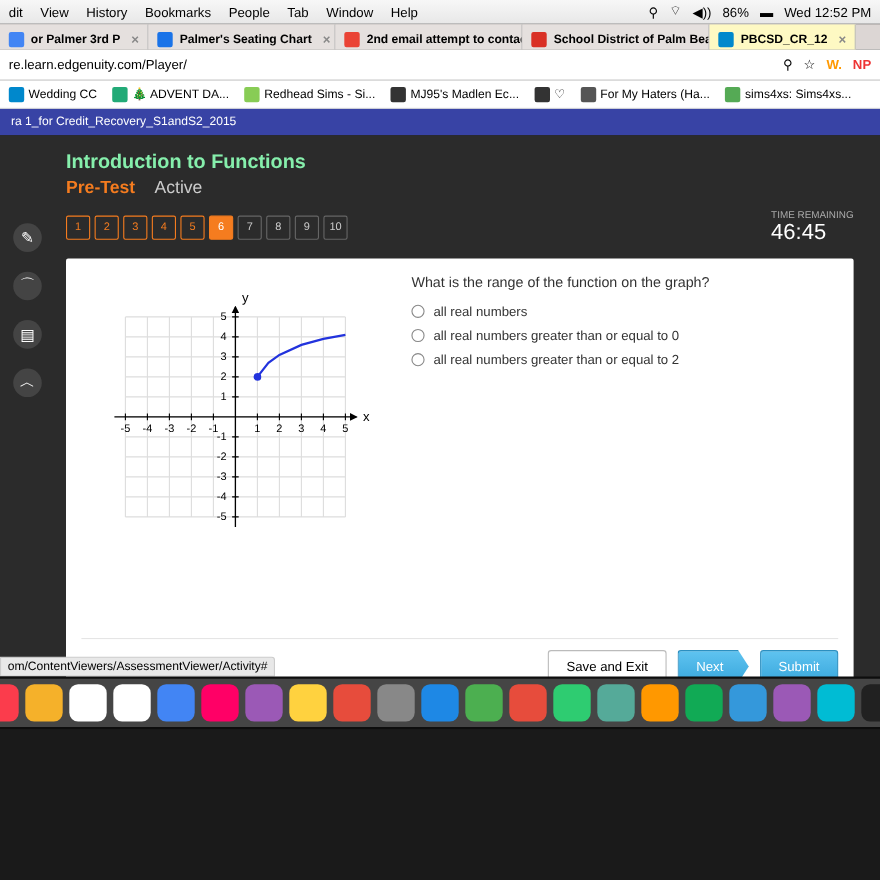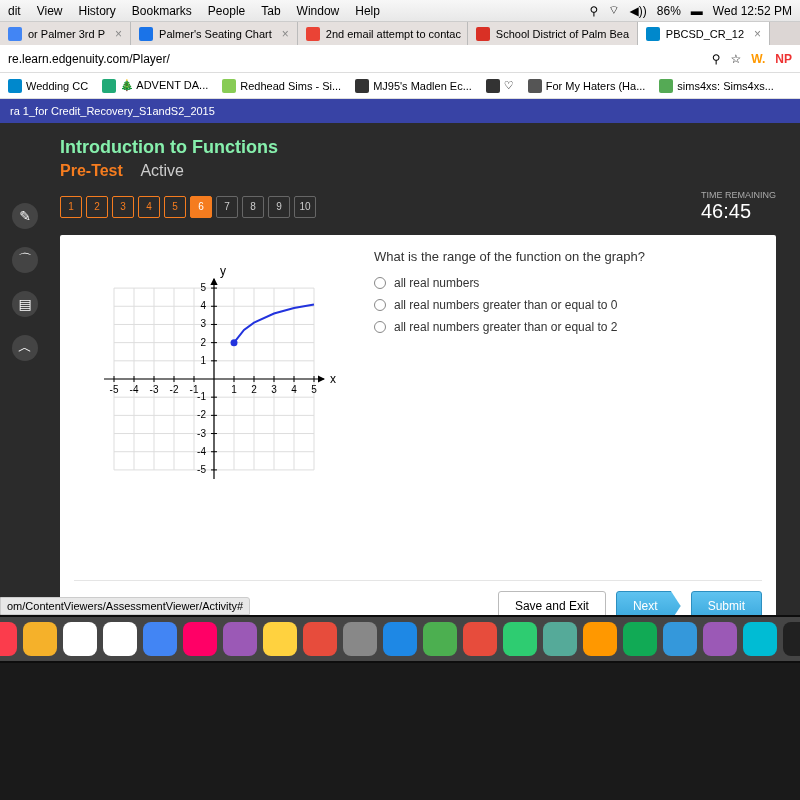--- a/index.html
+++ b/index.html
@@ -3,23 +3,23 @@
 <meta charset="utf-8">
 <style>
 * { margin: 0; padding: 0; box-sizing: border-box; font-family: -apple-system, BlinkMacSystemFont, "Segoe UI", Arial, sans-serif; }
 body { width: 800px; height: 800px; background: #1a1a1a; overflow: hidden; }
 
 
 .menubar { height: 22px; background: linear-gradient(#f7f7f7,#e8e8e8); display: flex; align-items: center; padding: 0 8px; font-size: 12px; gap: 16px; border-bottom: 1px solid #ccc; }
 .menubar .right { margin-left: auto; display: flex; gap: 10px; align-items: center; }
 
 
-.tabs { height: 23px; background: #dcd6d4; display: flex; align-items: center; font-size: 11px; overflow: hidden; }
+.tabs { height: 23px; background: #dcd6d4; display: flex; align-items: flex-start; font-size: 11px; overflow: hidden; font-weight: bold; }
 .tab { height: 28px; padding: 0 8px; display: flex; align-items: center; gap: 6px; border-right: 1px solid #bbb; background: #e5e0de; max-width: 170px; white-space: nowrap; overflow: hidden; cursor: pointer; }
-.tab.active { background: #ffffff; }
+.tab.active { background: #fef9c3; }
 .tab-icon { width: 14px; height: 14px; border-radius: 2px; flex-shrink: 0; }
 .tab-close { font-size: 12px; color: #888; margin-left: 4px; }
 
 
 .urlbar { height: 28px; background: #fff; display: flex; align-items: center; padding: 0 8px; font-size: 12px; border-bottom: 1px solid #ddd; gap: 10px; }
 .urlbar .right { margin-left: auto; display: flex; gap: 10px; align-items: center; }
 
 
 .bookmarks { height: 26px; background: #fff; display: flex; align-items: center; padding: 0 8px; font-size: 11px; gap: 14px; border-bottom: 1px solid #ddd; overflow: hidden; white-space: nowrap; }
 .bookmark { display: flex; align-items: center; gap: 4px; cursor: pointer; }

